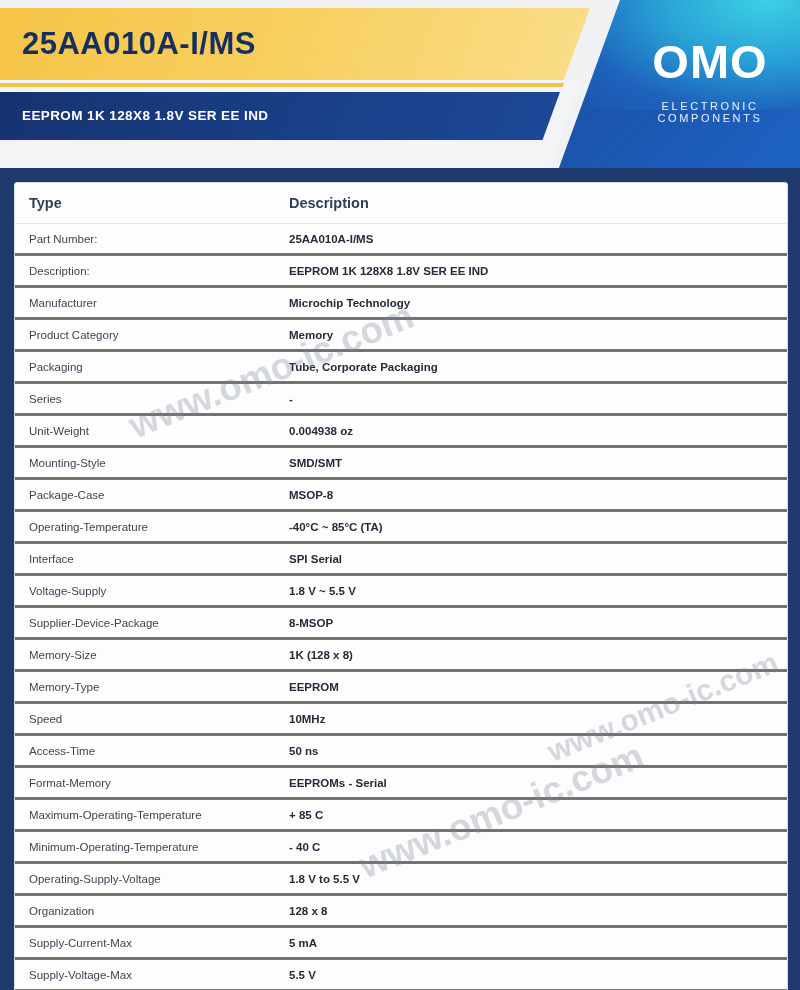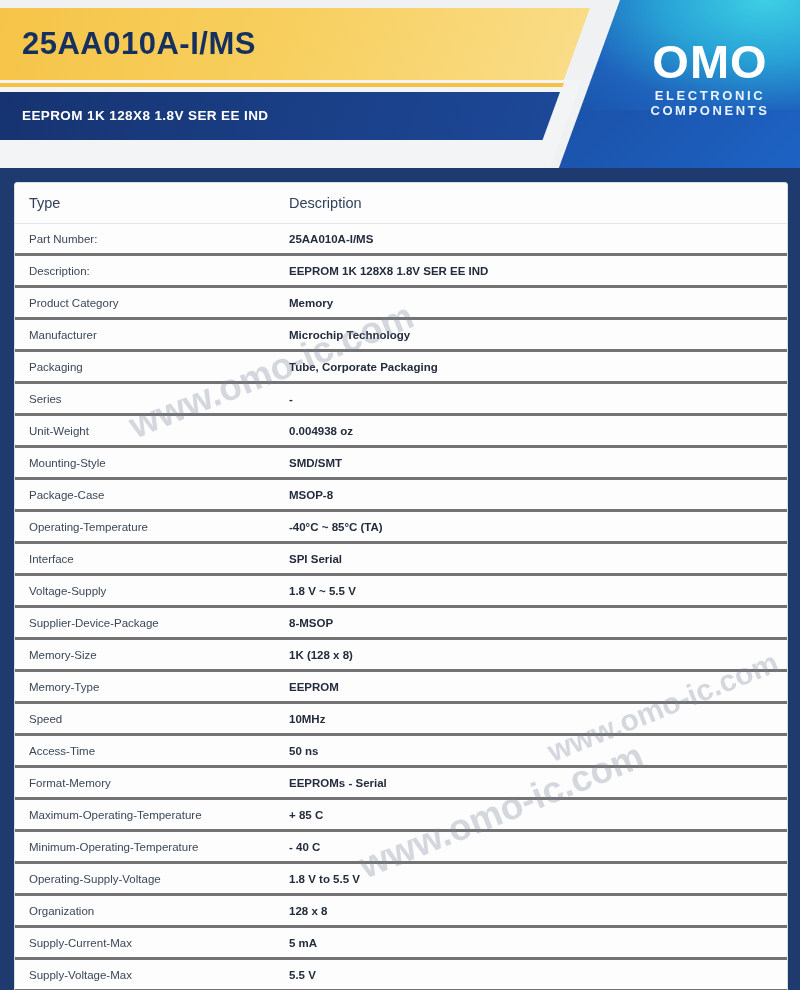--- a/index.html
+++ b/index.html
@@ -122,25 +122,24 @@
   }
   .logo-omo {
     font-size: 47px;
     font-weight: bold;
     color: #ffffff;
     letter-spacing: 1px;
     line-height: 52px;
     font-family: "Liberation Sans", sans-serif;
   }
   .logo-sub {
-    font-size: 13px;
+    font-size: 11px;
     color: #eaf4ff;
     letter-spacing: 2.6px;
-    margin-top: 0;
-    font-weight: bold;
+    margin-top: 12px;
   }
 
   
   .card {
     position: absolute;
     left: 14px;
     top: 182px;
     width: 772px;
     background: #fdfdfd;
     border: 1px solid #d9dce1;
@@ -149,21 +148,21 @@
   }
   table {
     width: 100%;
     border-collapse: collapse;
     font-size: 11.5px;
     color: #2d3a4d;
   }
   thead th {
     text-align: left;
     font-size: 14.5px;
-    font-weight: normal;
+    font-weight: bold;
     color: #32405a;
     padding: 12px 14px 12px 14px;
     border-bottom: 1px solid #e2e5ea;
     background: #fdfdfd;
   }
   thead th.col-type { width: 232px; }
   tbody td {
     padding: 7.5px 14px;
     border-bottom: 3px solid #737373;
     vertical-align: middle;
@@ -227,26 +226,26 @@
     <tbody id="tbody">
         <tr>
           <td class="k">Part Number:</td>
           <td class="v">25AA010A-I/MS</td>
         </tr>
         <tr>
           <td class="k">Description:</td>
           <td class="v">EEPROM 1K 128X8 1.8V SER EE IND</td>
         </tr>
         <tr>
+          <td class="k">Manufacturer</td>
+          <td class="v">Microchip Technology</td>
+        </tr>
+        <tr>
           <td class="k">Product Category</td>
           <td class="v">Memory</td>
-        </tr>
-        <tr>
-          <td class="k">Manufacturer</td>
-          <td class="v">Microchip Technology</td>
         </tr>
         <tr>
           <td class="k">Packaging</td>
           <td class="v">Tube, Corporate Packaging</td>
         </tr>
         <tr>
           <td class="k">Series</td>
           <td class="v">-</td>
         </tr>
         <tr>

